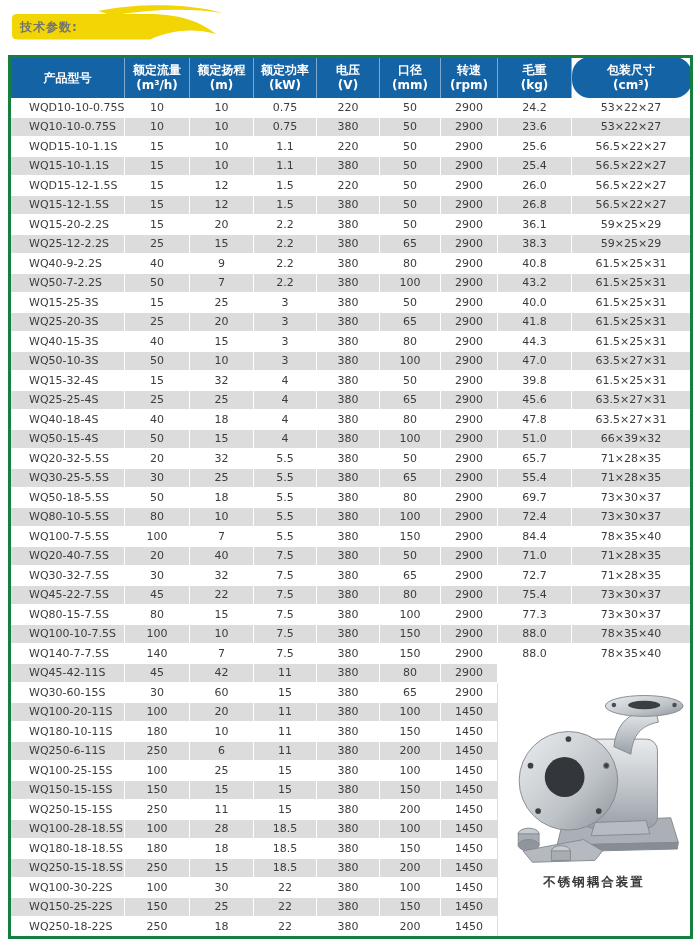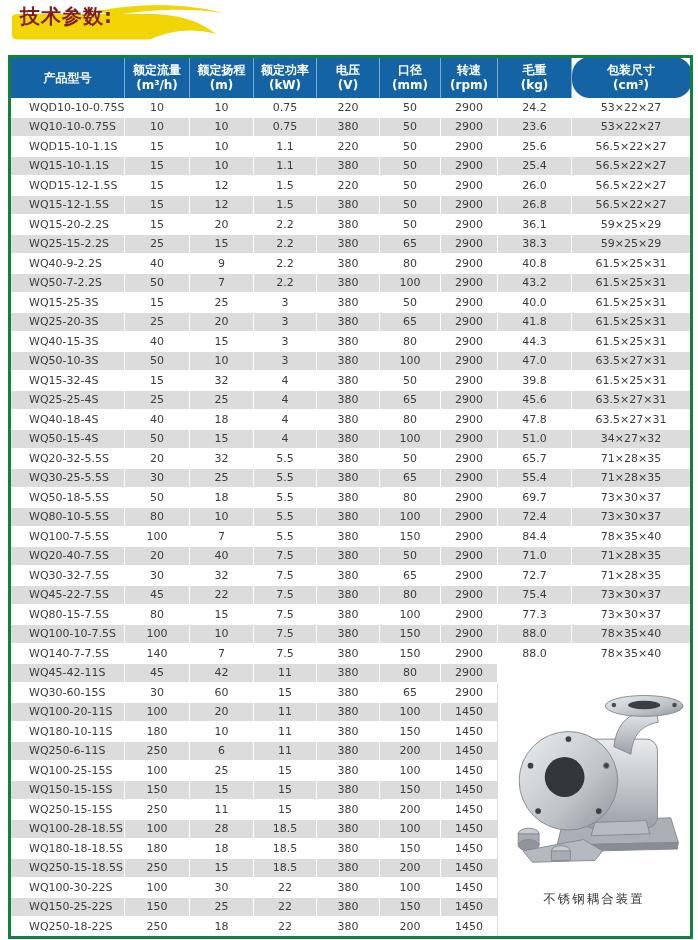--- a/index.html
+++ b/index.html
@@ -3,22 +3,22 @@
 <meta charset="utf-8">
 <style>
   html,body{margin:0;padding:0;}
   body{
     width:698px;height:940px;background:#ffffff;position:relative;overflow:hidden;
     font-family:"DejaVu Sans","Liberation Sans",sans-serif;
   }
   
   .banner{position:absolute;left:2px;top:2px;width:240px;height:48px;}
   .banner-title{
-    position:absolute;left:18px;top:1px;font-size:20px;font-weight:bold;
-    color:#7f1d1d;letter-spacing:1px;white-space:nowrap;
+    position:absolute;left:18px;top:17px;font-size:12px;font-weight:bold;
+    color:#737373;letter-spacing:1px;white-space:nowrap;
   }
   
   .spec-wrap{position:absolute;left:8px;top:55px;}
   table.spec{
     border-collapse:collapse;table-layout:fixed;width:682px;
     border:3px solid #15803d;
   }
   table.spec thead th{
     background:#1463a5;color:#ffffff;font-size:12px;font-weight:bold;
     height:40px;padding:0;text-align:center;vertical-align:middle;
@@ -31,21 +31,21 @@
     white-space:nowrap;overflow:hidden;
   }
   table.spec tbody tr:nth-child(even) td{background:#dcdcdc;}
   table.spec tbody td.model{text-align:left;padding-left:18px;}
   table.spec tbody td.image-cell{
     background:#ffffff !important;border-left:1px solid #dddddd;
     vertical-align:top;
   }
   .pump-figure{display:flex;flex-direction:column;align-items:center;padding-top:6px;}
   .pump-caption{
-    margin-top:25px;font-size:12.5px;color:#3a3a3a;font-weight:400;letter-spacing:2px;
+    margin-top:8px;font-size:12.5px;color:#3a3a3a;font-weight:700;letter-spacing:2px;
   }
 </style>
 </head>
 <body>
 
 <div class="banner">
   <svg width="240" height="48" viewBox="0 0 240 48">
     <path d="M96,9 C135,1 185,1 221,11 C190,6 150,6.5 110,13.5 Z" fill="#f2d504"></path>
     <path d="M10,16 Q10,12 16,12 L150,12 C182,13 200,21 214,32 C191,26 170,28 148,37.5 L16,37.5 Q10,37.5 10,33 Z" fill="#f2d504"></path>
   </svg>
@@ -176,21 +176,21 @@
           <td>15</td>
           <td>20</td>
           <td>2.2</td>
           <td>380</td>
           <td>50</td>
           <td>2900</td>
           <td>36.1</td>
           <td>59×25×29</td>
         </tr>
         <tr>
-          <td class="model">WQ25-15-2.2S</td>
+          <td class="model">WQ25-12-2.2S</td>
           <td>25</td>
           <td>15</td>
           <td>2.2</td>
           <td>380</td>
           <td>65</td>
           <td>2900</td>
           <td>38.3</td>
           <td>59×25×29</td>
         </tr>
         <tr>
@@ -294,21 +294,21 @@
         </tr>
         <tr>
           <td class="model">WQ50-15-4S</td>
           <td>50</td>
           <td>15</td>
           <td>4</td>
           <td>380</td>
           <td>100</td>
           <td>2900</td>
           <td>51.0</td>
-          <td>34×27×32</td>
+          <td>66×39×32</td>
         </tr>
         <tr>
           <td class="model">WQ20-32-5.5S</td>
           <td>20</td>
           <td>32</td>
           <td>5.5</td>
           <td>380</td>
           <td>50</td>
           <td>2900</td>
           <td>65.7</td>

